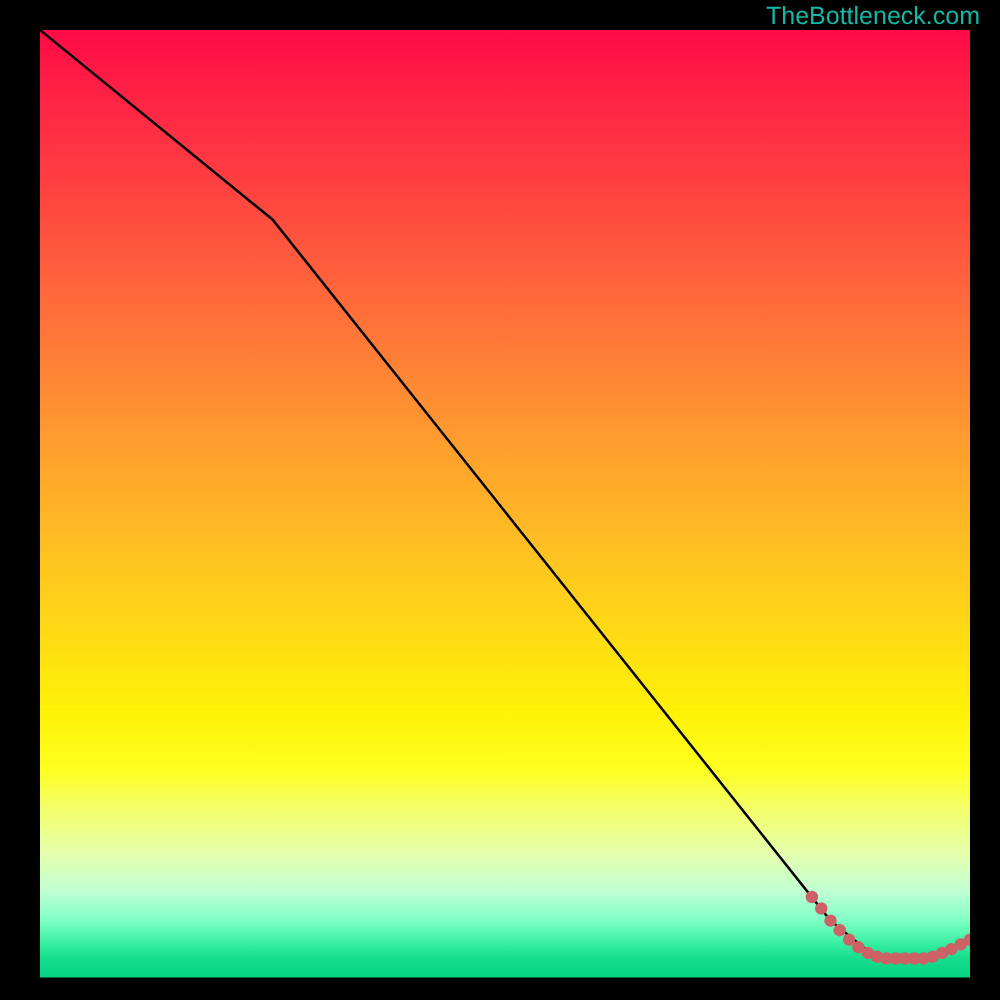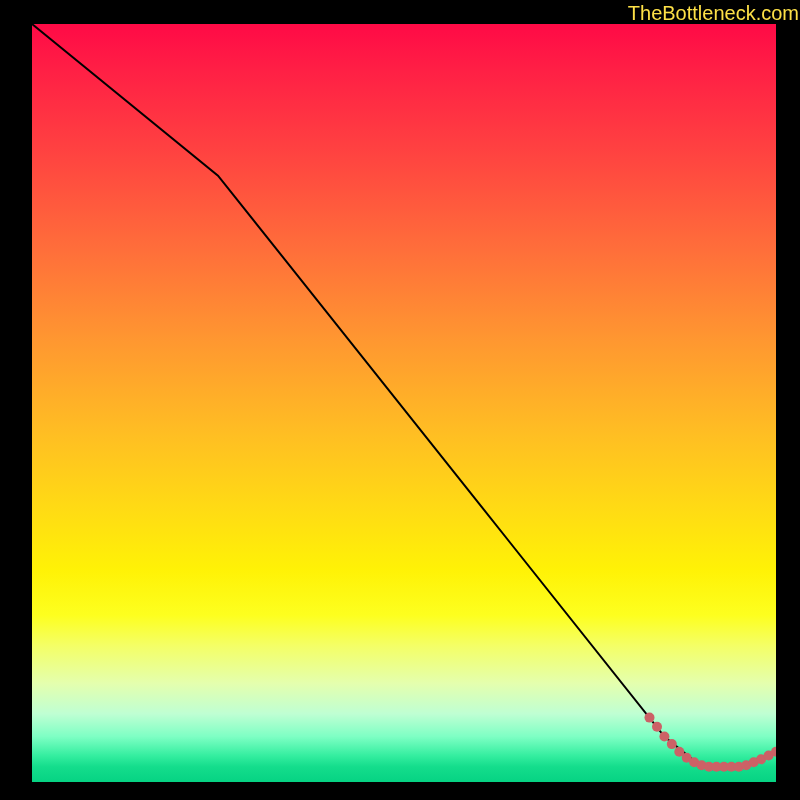--- a/index.html
+++ b/index.html
@@ -13,22 +13,22 @@
   }
   .outer {
     width: 800px;
     height: 800px;
     position: relative;
     background: #000;
   }
   .watermark {
     position: absolute;
     top: 2px;
-    right: 1px;
-    color: #fde047;
+    right: 16px;
+    color: #14b8a6;
     font-size: 20px;
     font-weight: 400;
     letter-spacing: 0;
     z-index: 10;
   }
   .plot-area {
     position: absolute;
     left: 32px;
     top: 24px;
     width: 744px;

